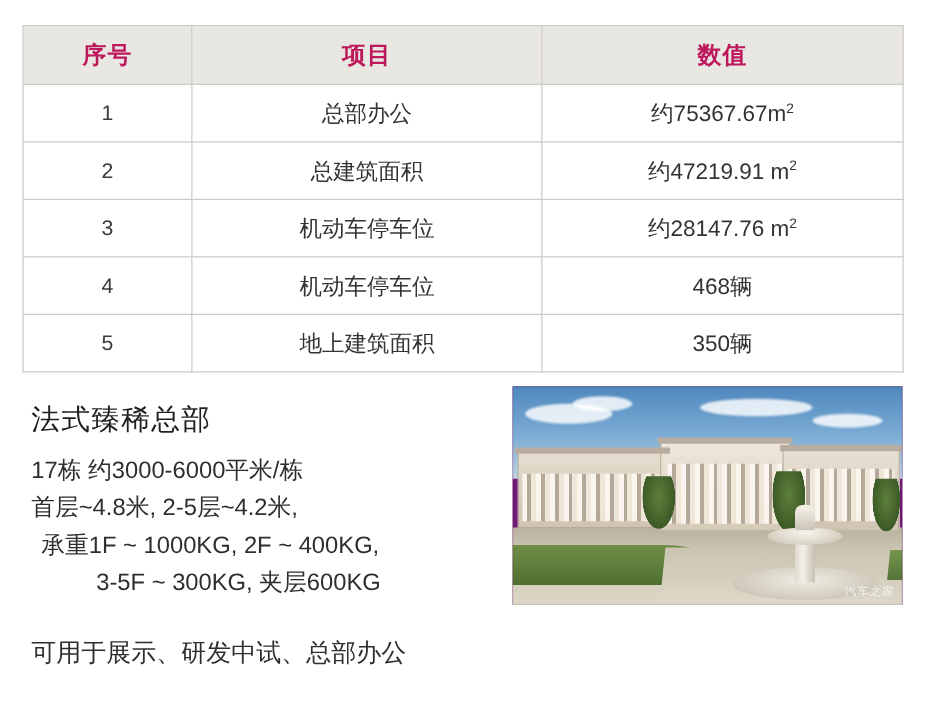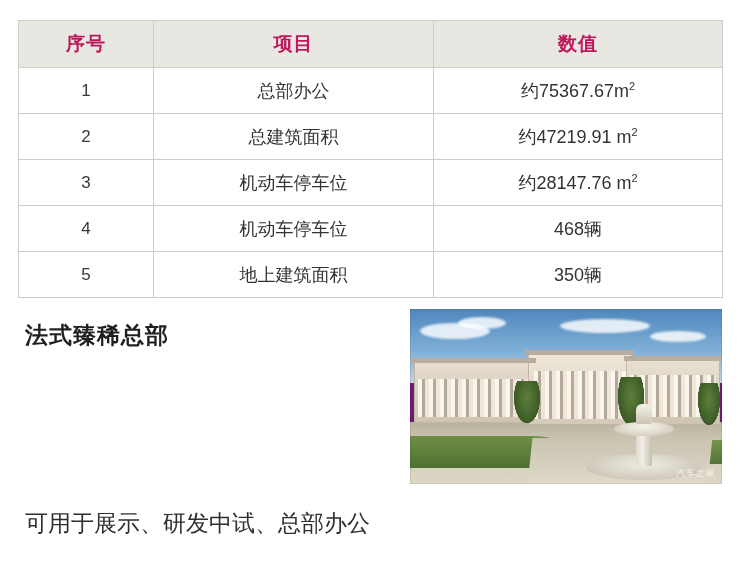--- a/index.html
+++ b/index.html
@@ -71,21 +71,21 @@
     top: 300px;
     width: 740px;
     height: 276px;
   }
 
   .info-title {
     position: absolute;
     left: 25px;
     top: 20px;
     font-size: 23px;
-    font-weight: bold;
+    font-weight: normal;
     color: #1f1f1f;
     letter-spacing: 1px;
   }
 
   .info-lines {
     position: absolute;
     left: 25px;
     top: 62px;
     width: 390px;
   }
@@ -98,21 +98,21 @@
   .info-lines .line.indent1 { padding-left: 8px; }
   .info-lines .line.indent2 { padding-left: 52px; }
 
   .info-foot {
     position: absolute;
     left: 25px;
     top: 207px;
     width: 700px;
   }
   .info-foot .line {
-    font-size: 23px;
+    font-size: 20px;
     color: #2e2e2e;
     line-height: 33px;
     white-space: nowrap;
   }
 
   
   .photo {
     position: absolute;
     left: 410px;
     top: 9px;
@@ -293,20 +293,26 @@
         <td>地上建筑面积</td>
         <td>350辆</td>
       </tr>
     </tbody>
   </table>
 
   <div class="lower">
 
     <div class="info-title">法式臻稀总部</div>
 
+    <div class="info-lines">
+      <div class="line">17栋 约3000-6000平米/栋</div>
+      <div class="line">首层~4.8米, 2-5层~4.2米,</div>
+      <div class="line indent1">承重1F ~ 1000KG, 2F ~ 400KG,</div>
+      <div class="line indent2">3-5F ~ 300KG, 夹层600KG</div>
+    </div>
 
     <div class="info-foot">
       <div class="line">可用于展示、研发中试、总部办公</div>
     </div>
 
     <div class="photo" title="">
       <div class="sky"></div>
       <div class="cloud c1"></div>
       <div class="cloud c2"></div>
       <div class="cloud c3"></div>

